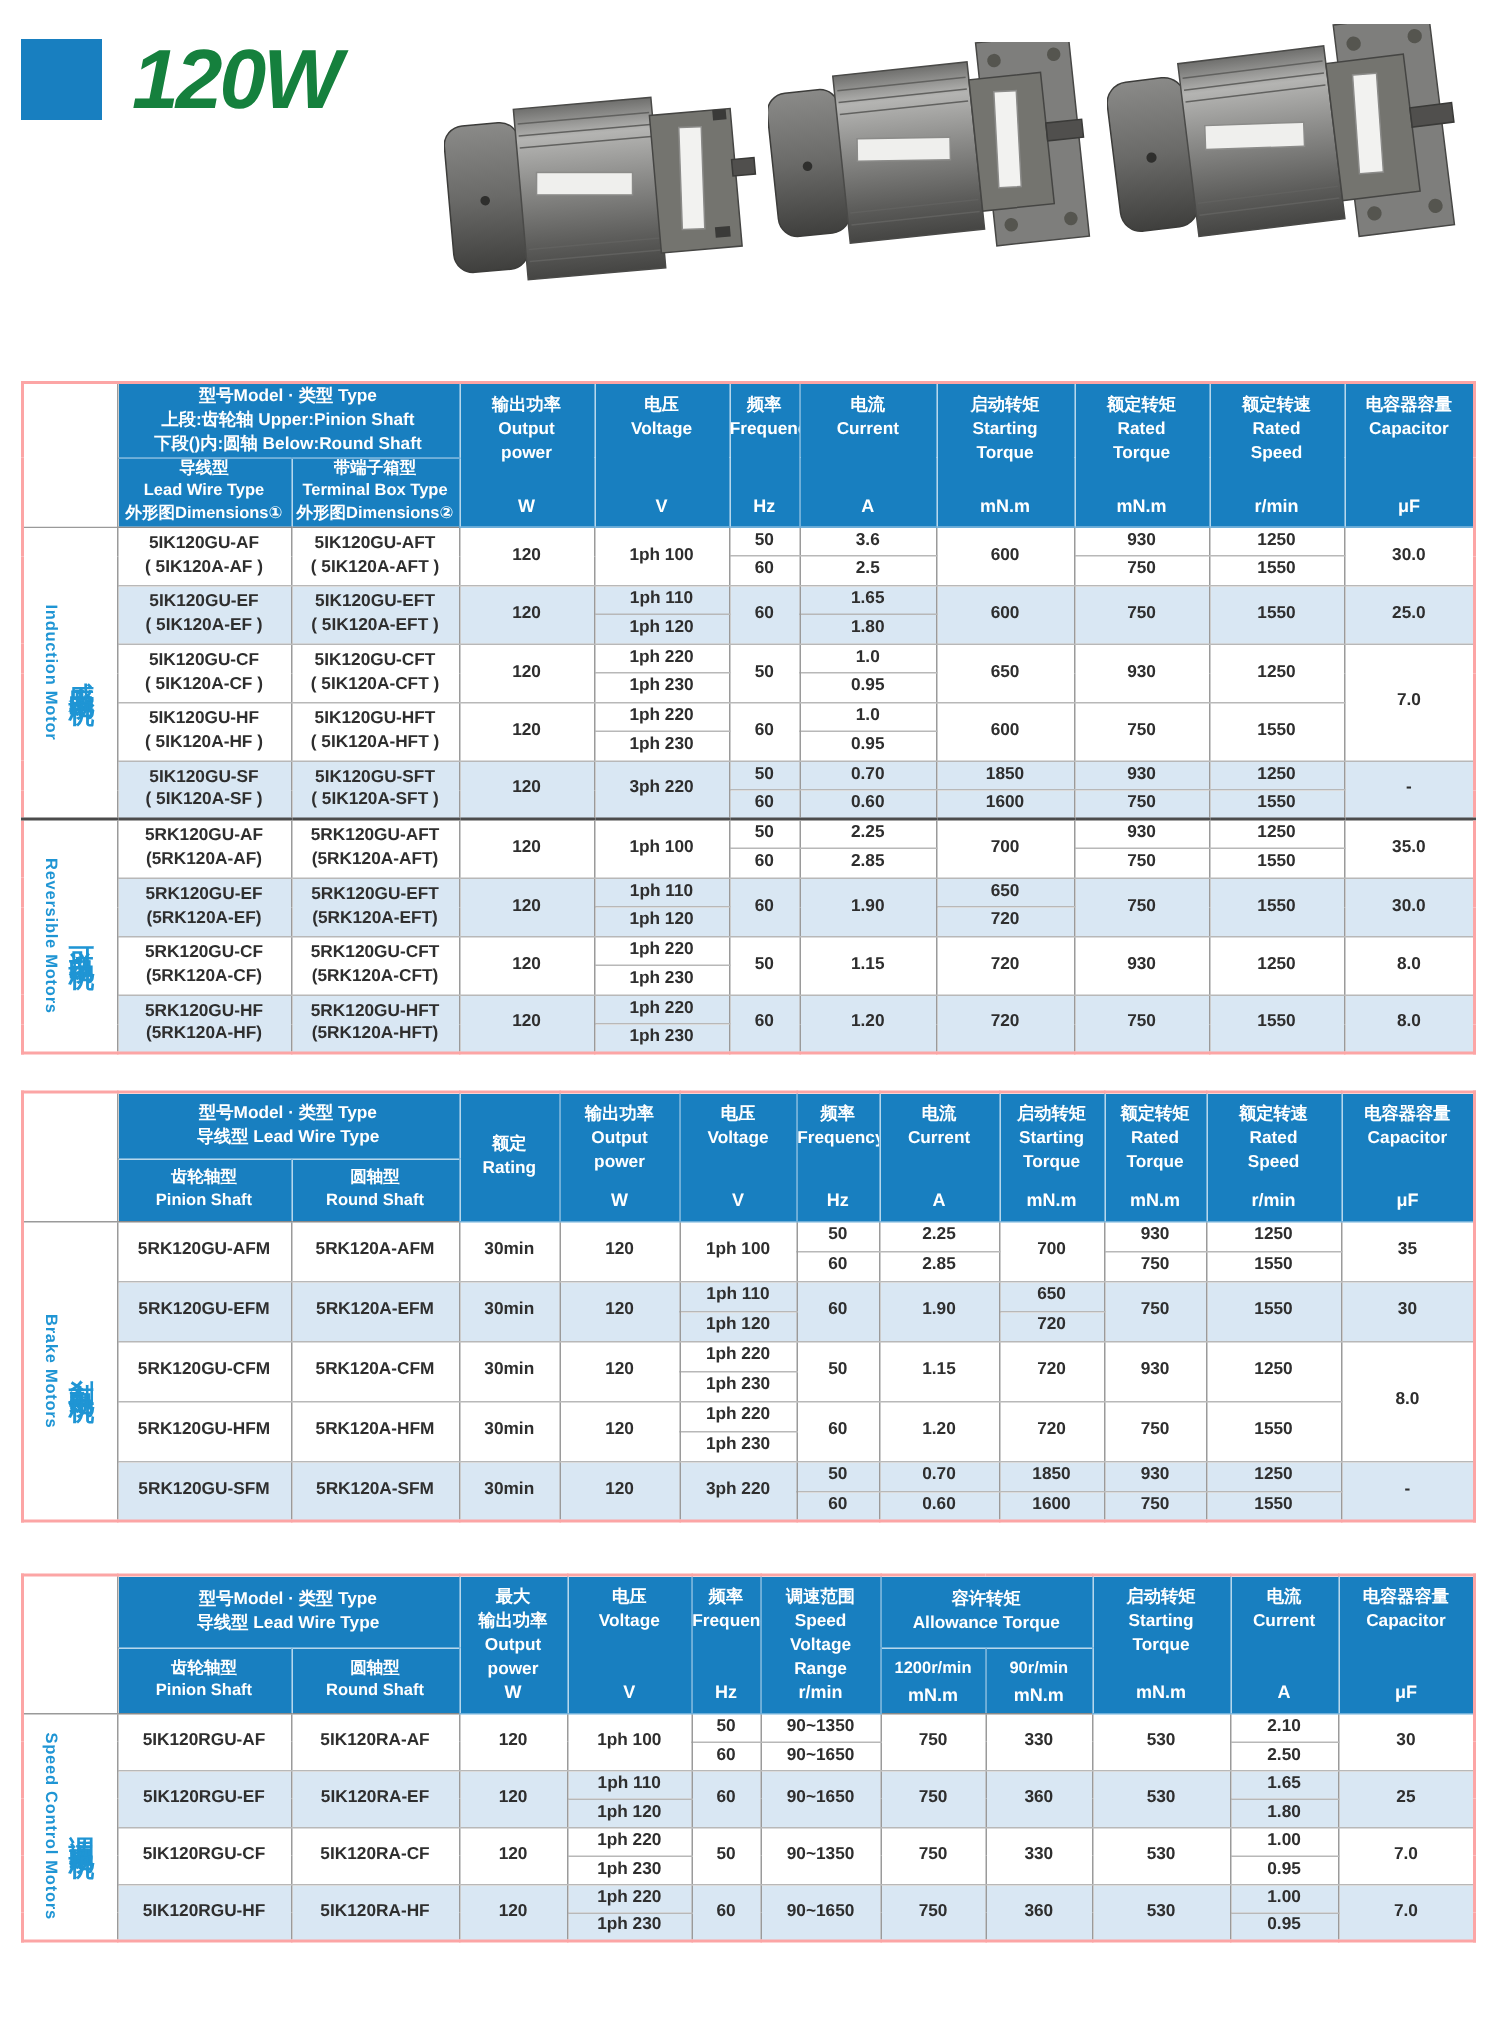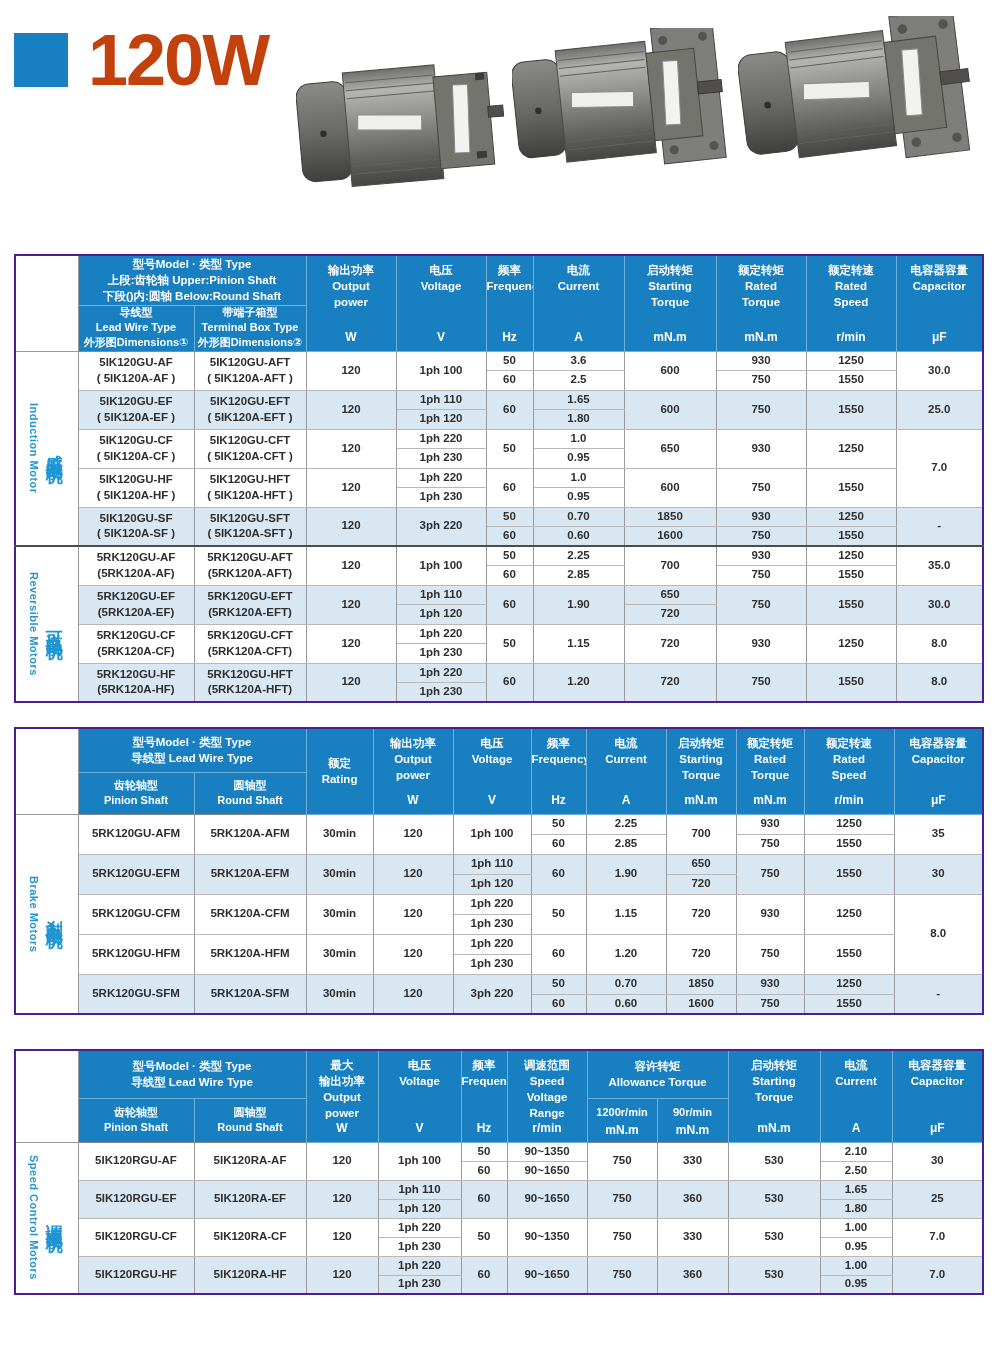--- a/index.html
+++ b/index.html
@@ -20,38 +20,38 @@
   }
   .page{position:relative;width:1000px;height:1356px;overflow:hidden;background:#fff;}
 
   
   .hero{position:relative;height:234px;}
   .titles{position:absolute;left:14px;top:26px;}
   .title-row{display:flex;align-items:center;gap:20px;margin-bottom:12px;}
   .sq{width:54px;height:54px;flex:0 0 auto;}
   .sq-blue{background:var(--blue);}
   .sq-outline{background:#fff;border:3px solid #3a3a3a;}
-  .big-title{font-size:72px;font-weight:bold;color:#c2410c;line-height:0.95;letter-spacing:-2px;}
+  .big-title{font-size:56px;font-weight:bold;color:#15803d;line-height:0.95;letter-spacing:-2px;font-style:italic;}
   .motors{position:absolute;left:296px;top:16px;width:700px;display:flex;align-items:flex-start;gap:6px;}
   .motor{flex:0 0 auto;}
   .m1{margin-top:34px;}
   .m2{margin-top:12px;}
   .m3{margin-top:0;}
 
   
   .section-heading{display:flex;align-items:center;margin:2px 0 0 14px;height:34px;}
   .sh-sq{width:21px;height:21px;background:var(--blue);margin-right:12px;flex:0 0 auto;}
   .sh-zh{font-size:24px;font-weight:bold;color:#2f2f2f;letter-spacing:1px;}
   .sh-en{font-size:21px;font-weight:bold;color:#2f2f2f;margin-left:8px;}
   .sh-gap{width:42px;}
 
   
   .spec-table{
     border-collapse:collapse;table-layout:fixed;width:968px;
-    margin-left:14px;border:2px solid #4c1d95;background:#fff;
+    margin-left:14px;border:2px solid #fca5a5;background:#fff;
   }
   .t1{margin-top:20px;}
   .t2{margin-top:24px;}
   .t3{margin-top:34px;}
   .spec-table th,.spec-table td{
     padding:0;text-align:center;vertical-align:middle;overflow:hidden;
   }
   .spec-table thead th{
     background:var(--blue);color:#fff;font-weight:bold;
     border:1px solid #6fafd9;position:relative;

